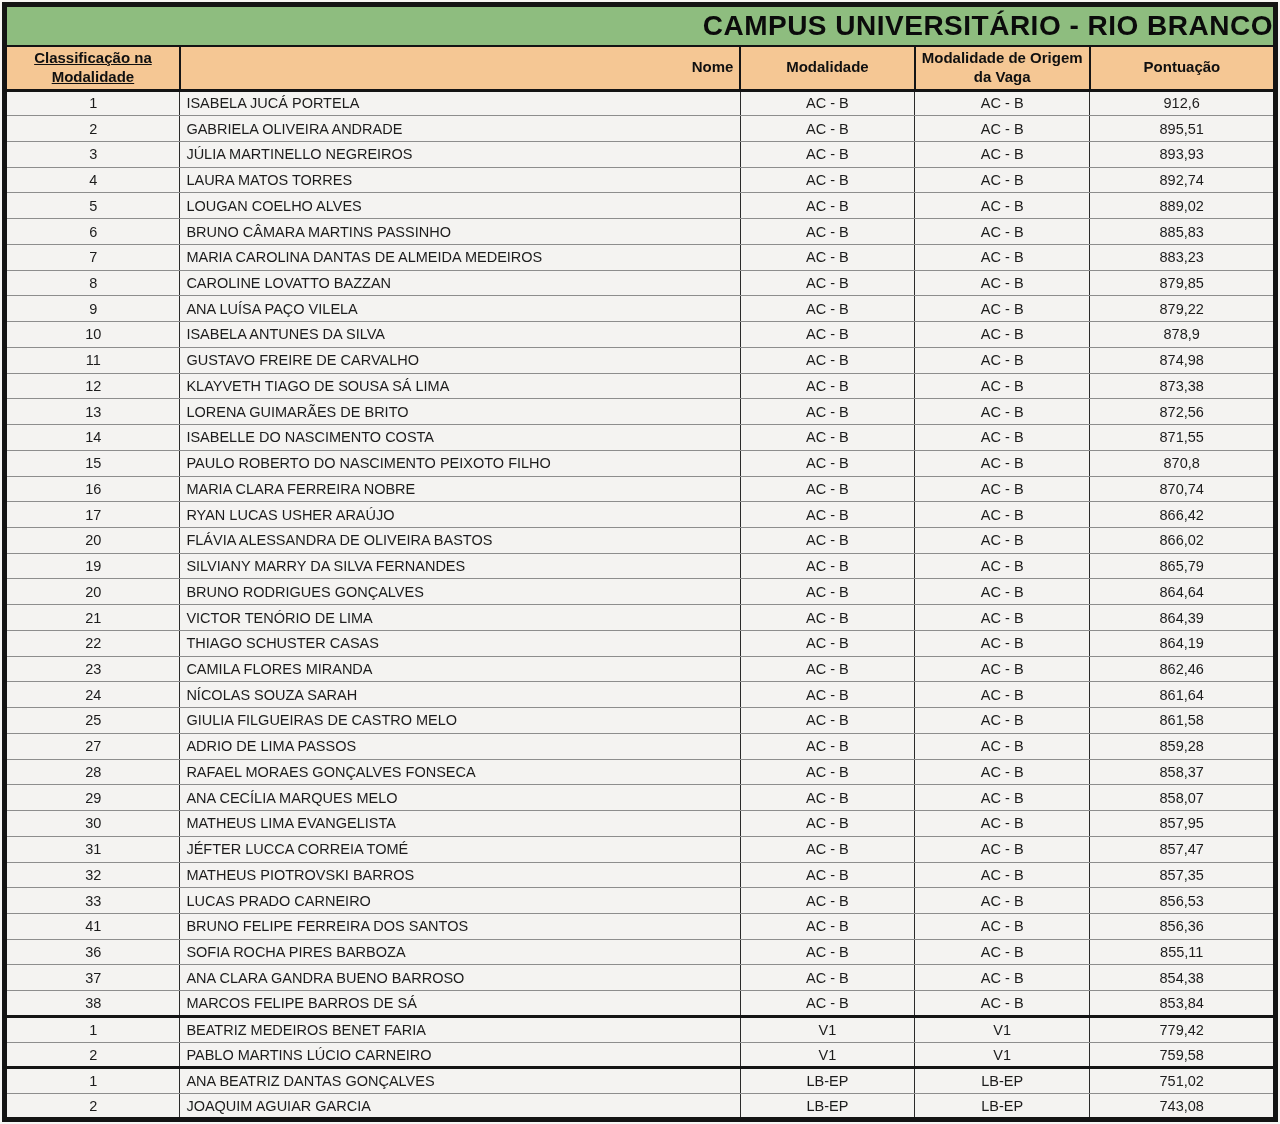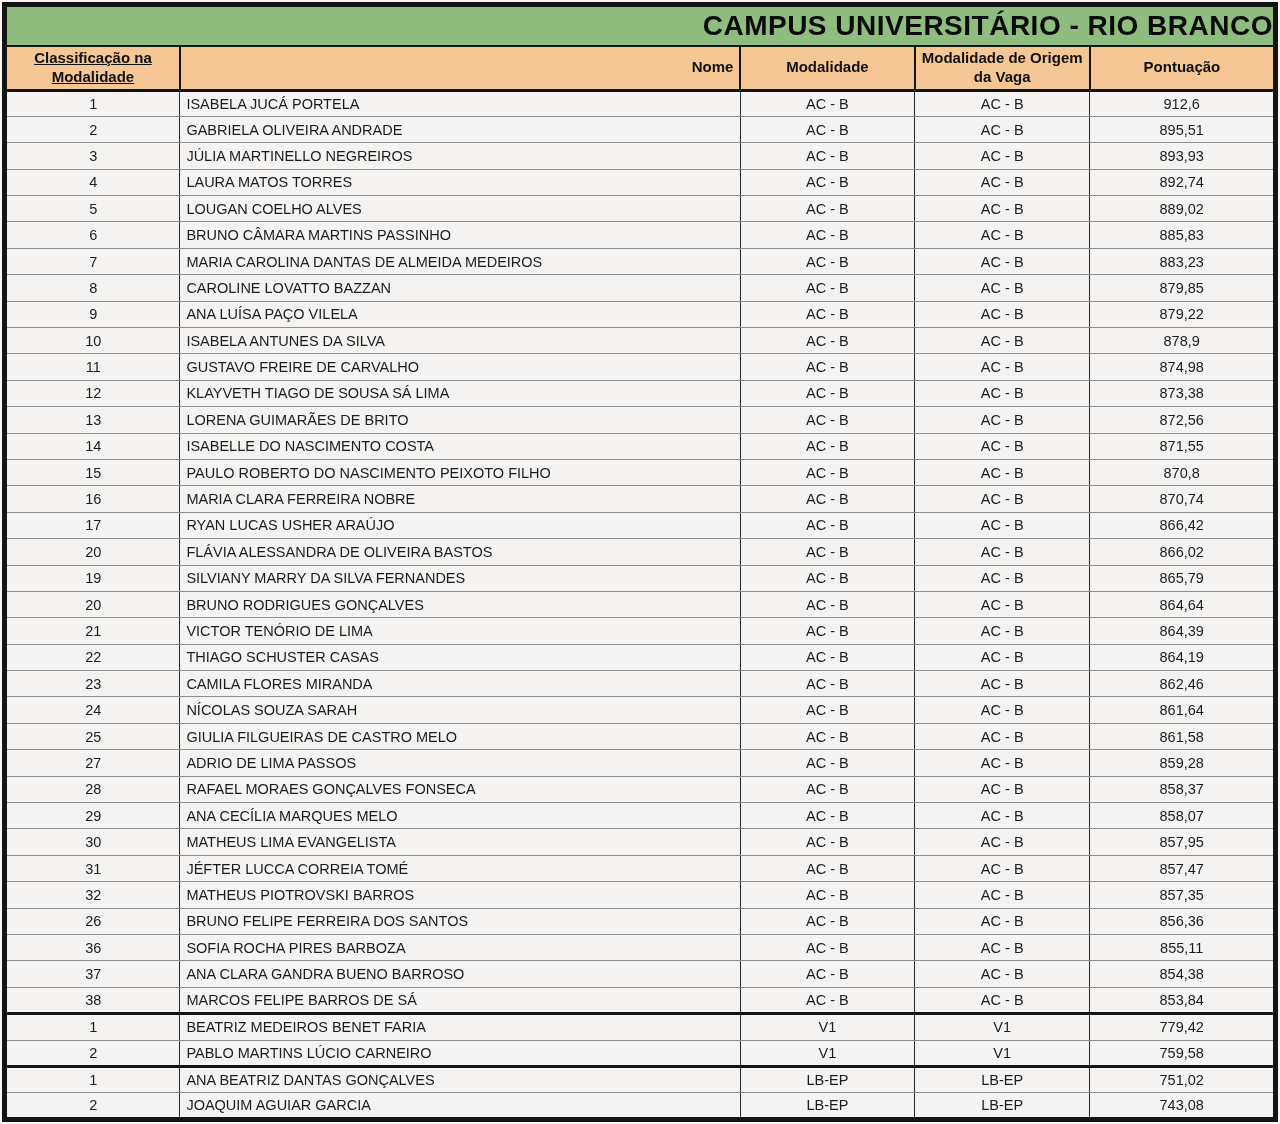--- a/index.html
+++ b/index.html
@@ -311,21 +311,28 @@
     <td class="c-pts">857,47</td>
   </tr>
         <tr>
     <td class="c-rank">32</td>
     <td class="c-name">MATHEUS PIOTROVSKI BARROS</td>
     <td class="c-mod">AC - B</td>
     <td class="c-orig">AC - B</td>
     <td class="c-pts">857,35</td>
   </tr>
         <tr>
-    <td class="c-rank">26</td>
+    <td class="c-rank">33</td>
+    <td class="c-name">LUCAS PRADO CARNEIRO</td>
+    <td class="c-mod">AC - B</td>
+    <td class="c-orig">AC - B</td>
+    <td class="c-pts">856,53</td>
+  </tr>
+        <tr>
+    <td class="c-rank">41</td>
     <td class="c-name">BRUNO FELIPE FERREIRA DOS SANTOS</td>
     <td class="c-mod">AC - B</td>
     <td class="c-orig">AC - B</td>
     <td class="c-pts">856,36</td>
   </tr>
         <tr>
     <td class="c-rank">36</td>
     <td class="c-name">SOFIA ROCHA PIRES BARBOZA</td>
     <td class="c-mod">AC - B</td>
     <td class="c-orig">AC - B</td>

